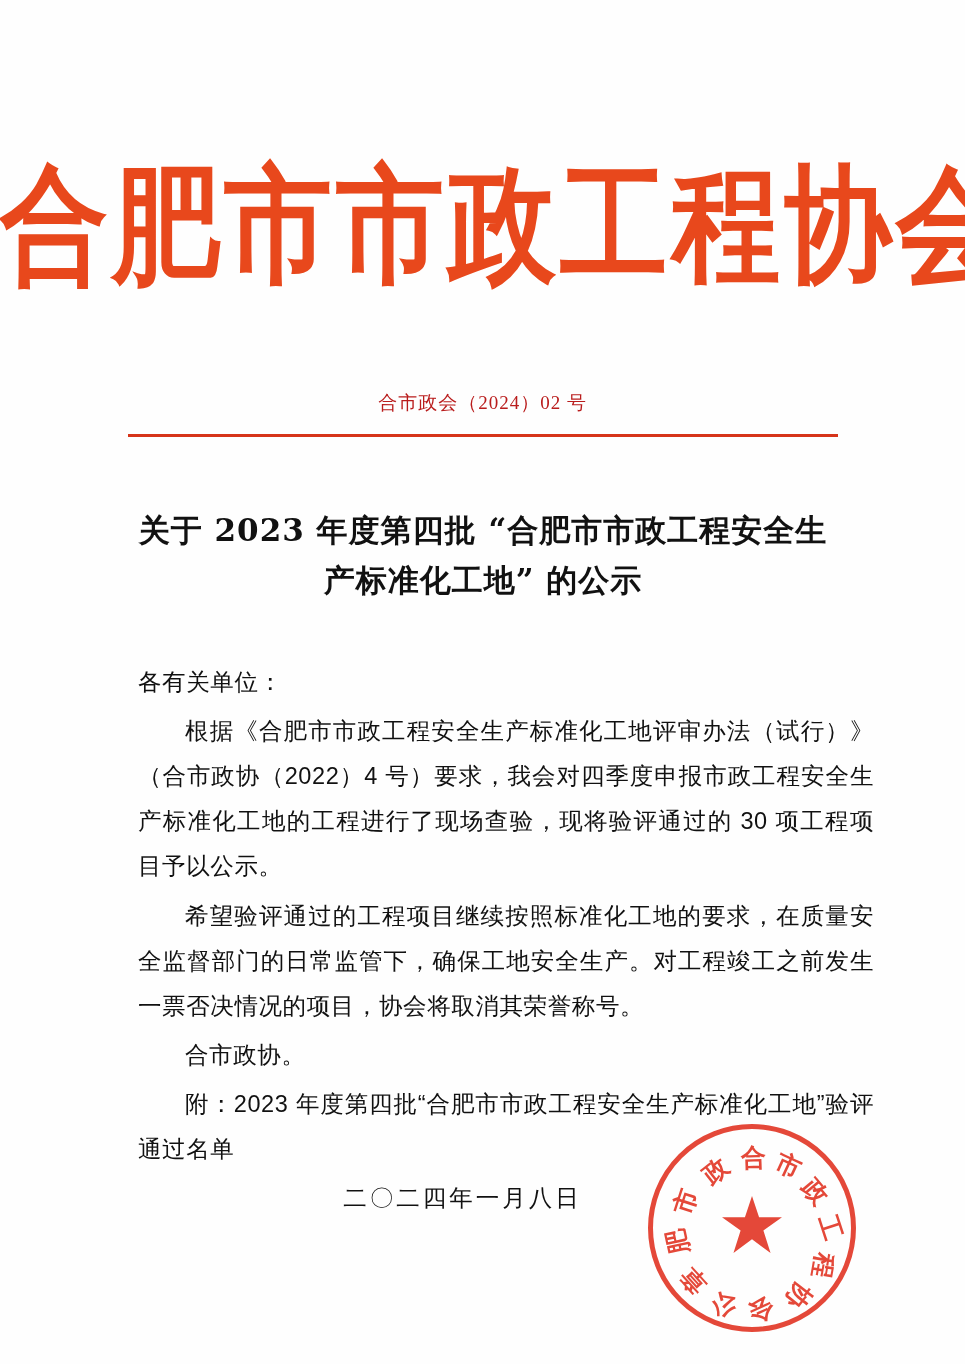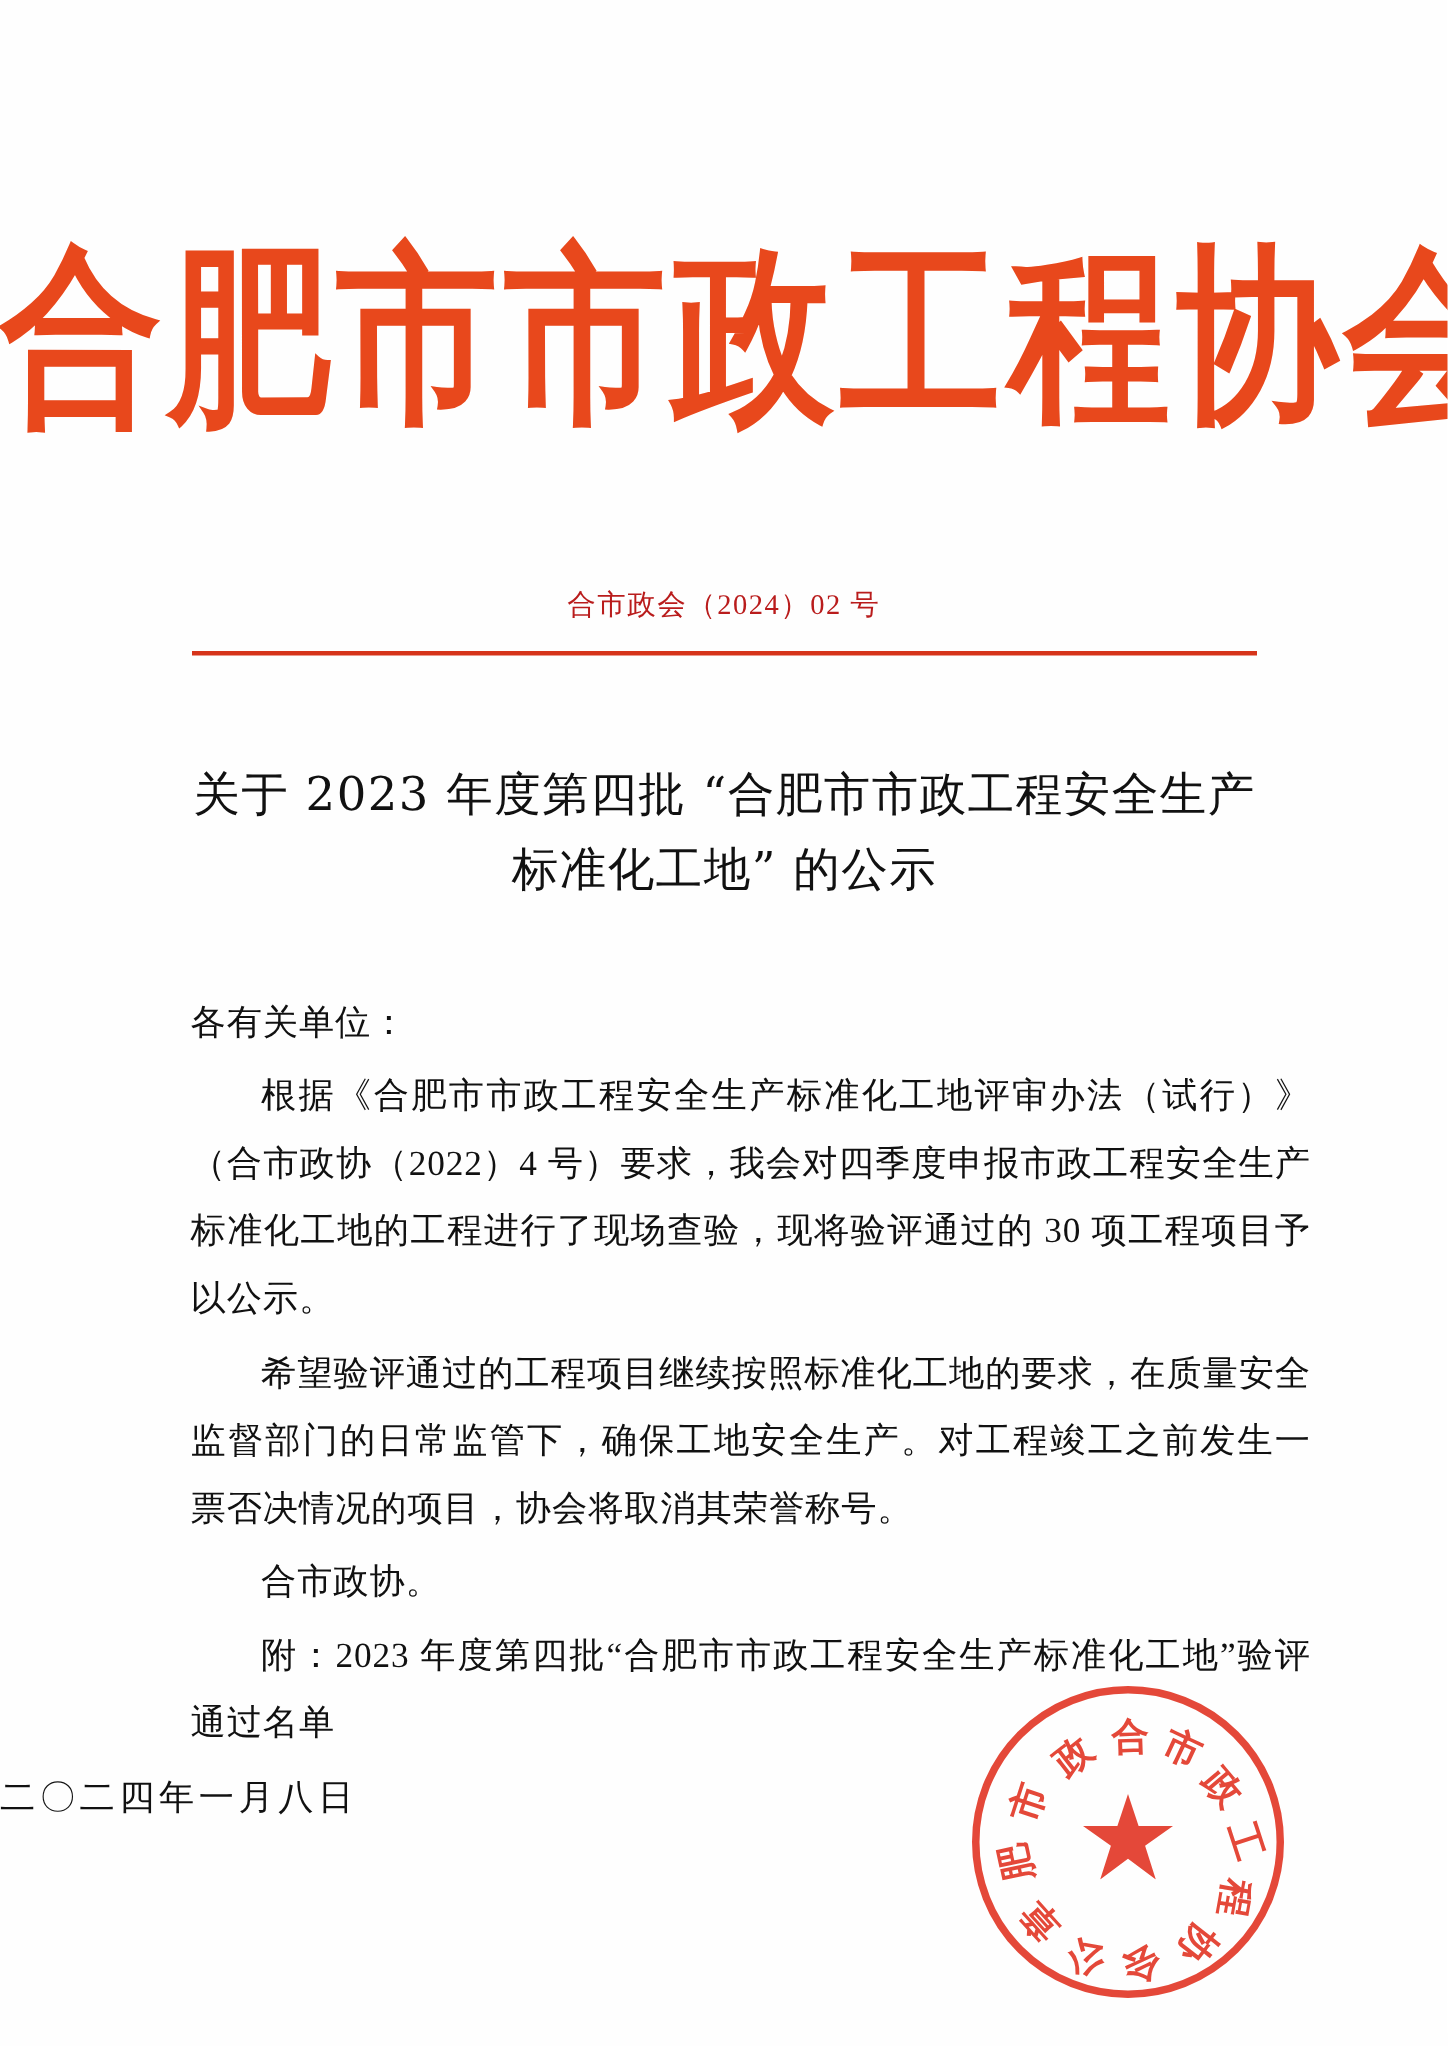--- a/index.html
+++ b/index.html
@@ -64,53 +64,53 @@
   }
 
   
   .doc-title {
     position: absolute;
     top: 505px;
     left: 128px;
     width: 710px;
     text-align: center;
     font-size: 31px;
-    font-weight: 400;
+    font-weight: 700;
     line-height: 1.62;
     letter-spacing: 1px;
     color: #111111;
     font-family: "DejaVu Serif", "Liberation Serif", serif;
   }
 
   
   .body-block {
     position: absolute;
     top: 660px;
     left: 122px;
     width: 752px;
   }
   .body-block p {
-    margin: 0 0 4px 5px;
+    margin: 0 0 4px 16px;
     font-size: 23.5px;
     line-height: 1.92;
     letter-spacing: 0.6px;
     text-align: justify;
     text-justify: inter-ideograph;
     color: #111111;
-    font-family: Liberation Serif, serif;
+    font-family: Liberation Sans, sans-serif;
   }
   .indent { text-indent: 2em; }
 
   
   .sign-date {
     position: absolute;
     top: 1182px;
     left: 0;
     width: 965px;
-    text-align: left;
+    text-align: center;
     padding-right: 40px;
     box-sizing: border-box;
     font-size: 23.5px;
     letter-spacing: 3px;
     color: #111111;
     font-family: "Liberation Serif", serif;
   }
 
   
   .seal {

